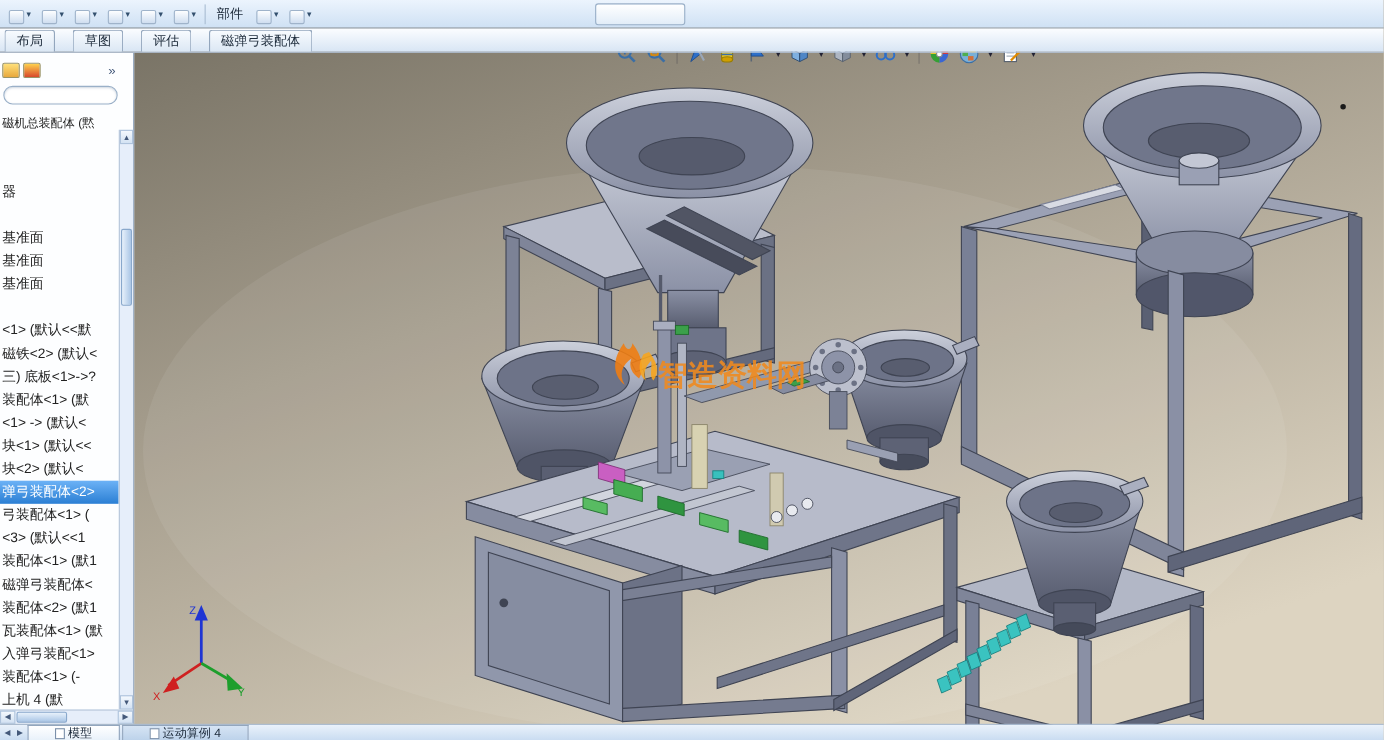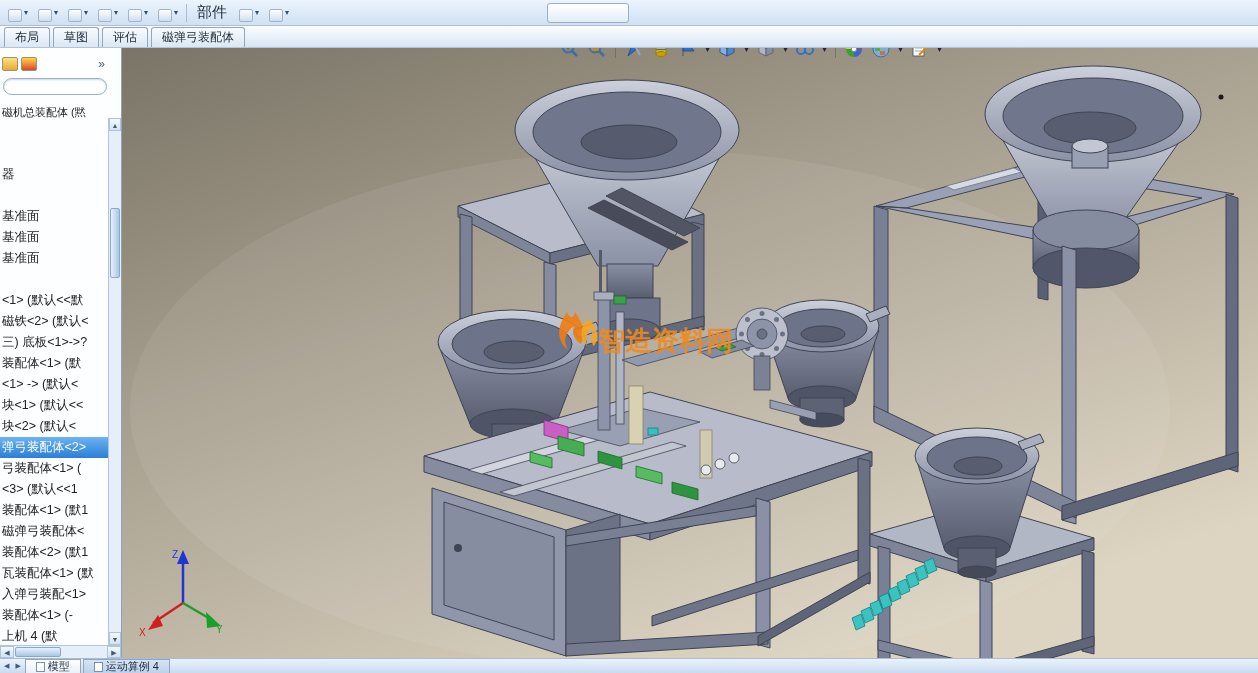--- a/index.html
+++ b/index.html
@@ -11,29 +11,29 @@
 
   
   .topbar{position:absolute;top:0;left:0;right:0;height:26px;z-index:30;
     background:linear-gradient(#ecf4fd,#cfe1f4);border-bottom:1px solid #aebfd4;
     display:flex;align-items:center;gap:6px;padding:0 6px}
   .tbtn{display:flex;align-items:flex-end;gap:2px;height:20px;padding:1px 2px}
   .tbtn .blk{width:14px;height:13px;border-radius:2px;border:1px solid #9fb3ca;
     background:linear-gradient(#fdfeff,#cfdef0)}
   .tdrop{font-size:8px;color:#33506e;line-height:18px}
   .tsep{width:1px;height:18px;background:#a9bcd2}
-  .tlabel{font-size:15px;color:#1c2a3a;padding:0 4px}
+  .tlabel{font-size:12px;color:#1c2a3a;padding:0 4px}
   .quickbtn{width:82px;height:20px;margin-left:250px;border:1px solid #9ab0c8;border-radius:3px;
     background:linear-gradient(#ffffff,#e2edf8)}
 
   
   .tabrow{position:absolute;top:26px;left:0;right:0;height:22px;z-index:30;
     background:linear-gradient(#fbfdff,#d8e5f4);border-bottom:1px solid #b4c4d9;
     display:flex;align-items:flex-end;padding-left:4px}
-  .ctab{height:20px;line-height:18px;padding:0 10px;margin-right:3px;font-size:12px;color:#1c2a3a;
+  .ctab{height:20px;line-height:18px;padding:0 10px;margin-right:16px;font-size:12px;color:#1c2a3a;
     border:1px solid #93a6bd;border-bottom:none;border-radius:3px 3px 0 0;
     background:linear-gradient(#f8fbfe,#dbe7f4)}
 
   
   .left-panel{position:absolute;top:48px;left:0;width:122px;bottom:15px;z-index:25;
     background:#fdfeff;border-right:1px solid #8fa3bc}
   .panel-tabs{display:flex;align-items:center;gap:3px;height:28px;padding:6px 2px 2px 2px}
   .ptab-icon{width:16px;height:14px;border:1px solid #9a9468;border-radius:2px}
   .ptab-icon.i1{background:linear-gradient(#ffe07a,#e8a93d)}
   .ptab-icon.i2{background:linear-gradient(#ffd24d,#d8482b)}
@@ -64,21 +64,21 @@
     display:flex;align-items:center;gap:3px}
   .vicon{width:24px;height:24px;display:flex;align-items:center;justify-content:center}
   .vdrop{width:9px;font-size:8px;color:#223;text-align:center}
   .vsep{width:1px;height:18px;background:rgba(60,60,70,.35);margin:0 3px}
 
   
   .bottombar{position:absolute;left:0;right:0;bottom:0;height:15px;z-index:30;
     background:linear-gradient(#eaf2fb,#c9dcf1);border-top:1px solid #a9bcd2;
     display:flex;align-items:center;font-size:11px;color:#1c2a3a;padding-left:2px;gap:2px}
   .bnav{font-size:7px;color:#44597a;padding:0 2px}
-  .btab{display:flex;align-items:center;gap:3px;height:14px;padding:0 10px;border:1px solid #93a6bd;
+  .btab{display:flex;align-items:center;gap:3px;height:14px;padding:0 24px;border:1px solid #93a6bd;
     border-bottom:none;background:linear-gradient(#d6e4f4,#bcd2ea);border-radius:0 0 0 0}
   .btab.active{background:linear-gradient(#ffffff,#e8f1fa)}
   .btab .sheet{width:9px;height:10px;background:#fff;border:1px solid #7b90aa}
 </style>
 </head>
 <body>
 
 <svg class="viewport" viewBox="0 0 1258 673" xmlns="http://www.w3.org/2000/svg">
   <defs>
     <linearGradient id="bg" x1="0" y1="0" x2="0.65" y2="1">

